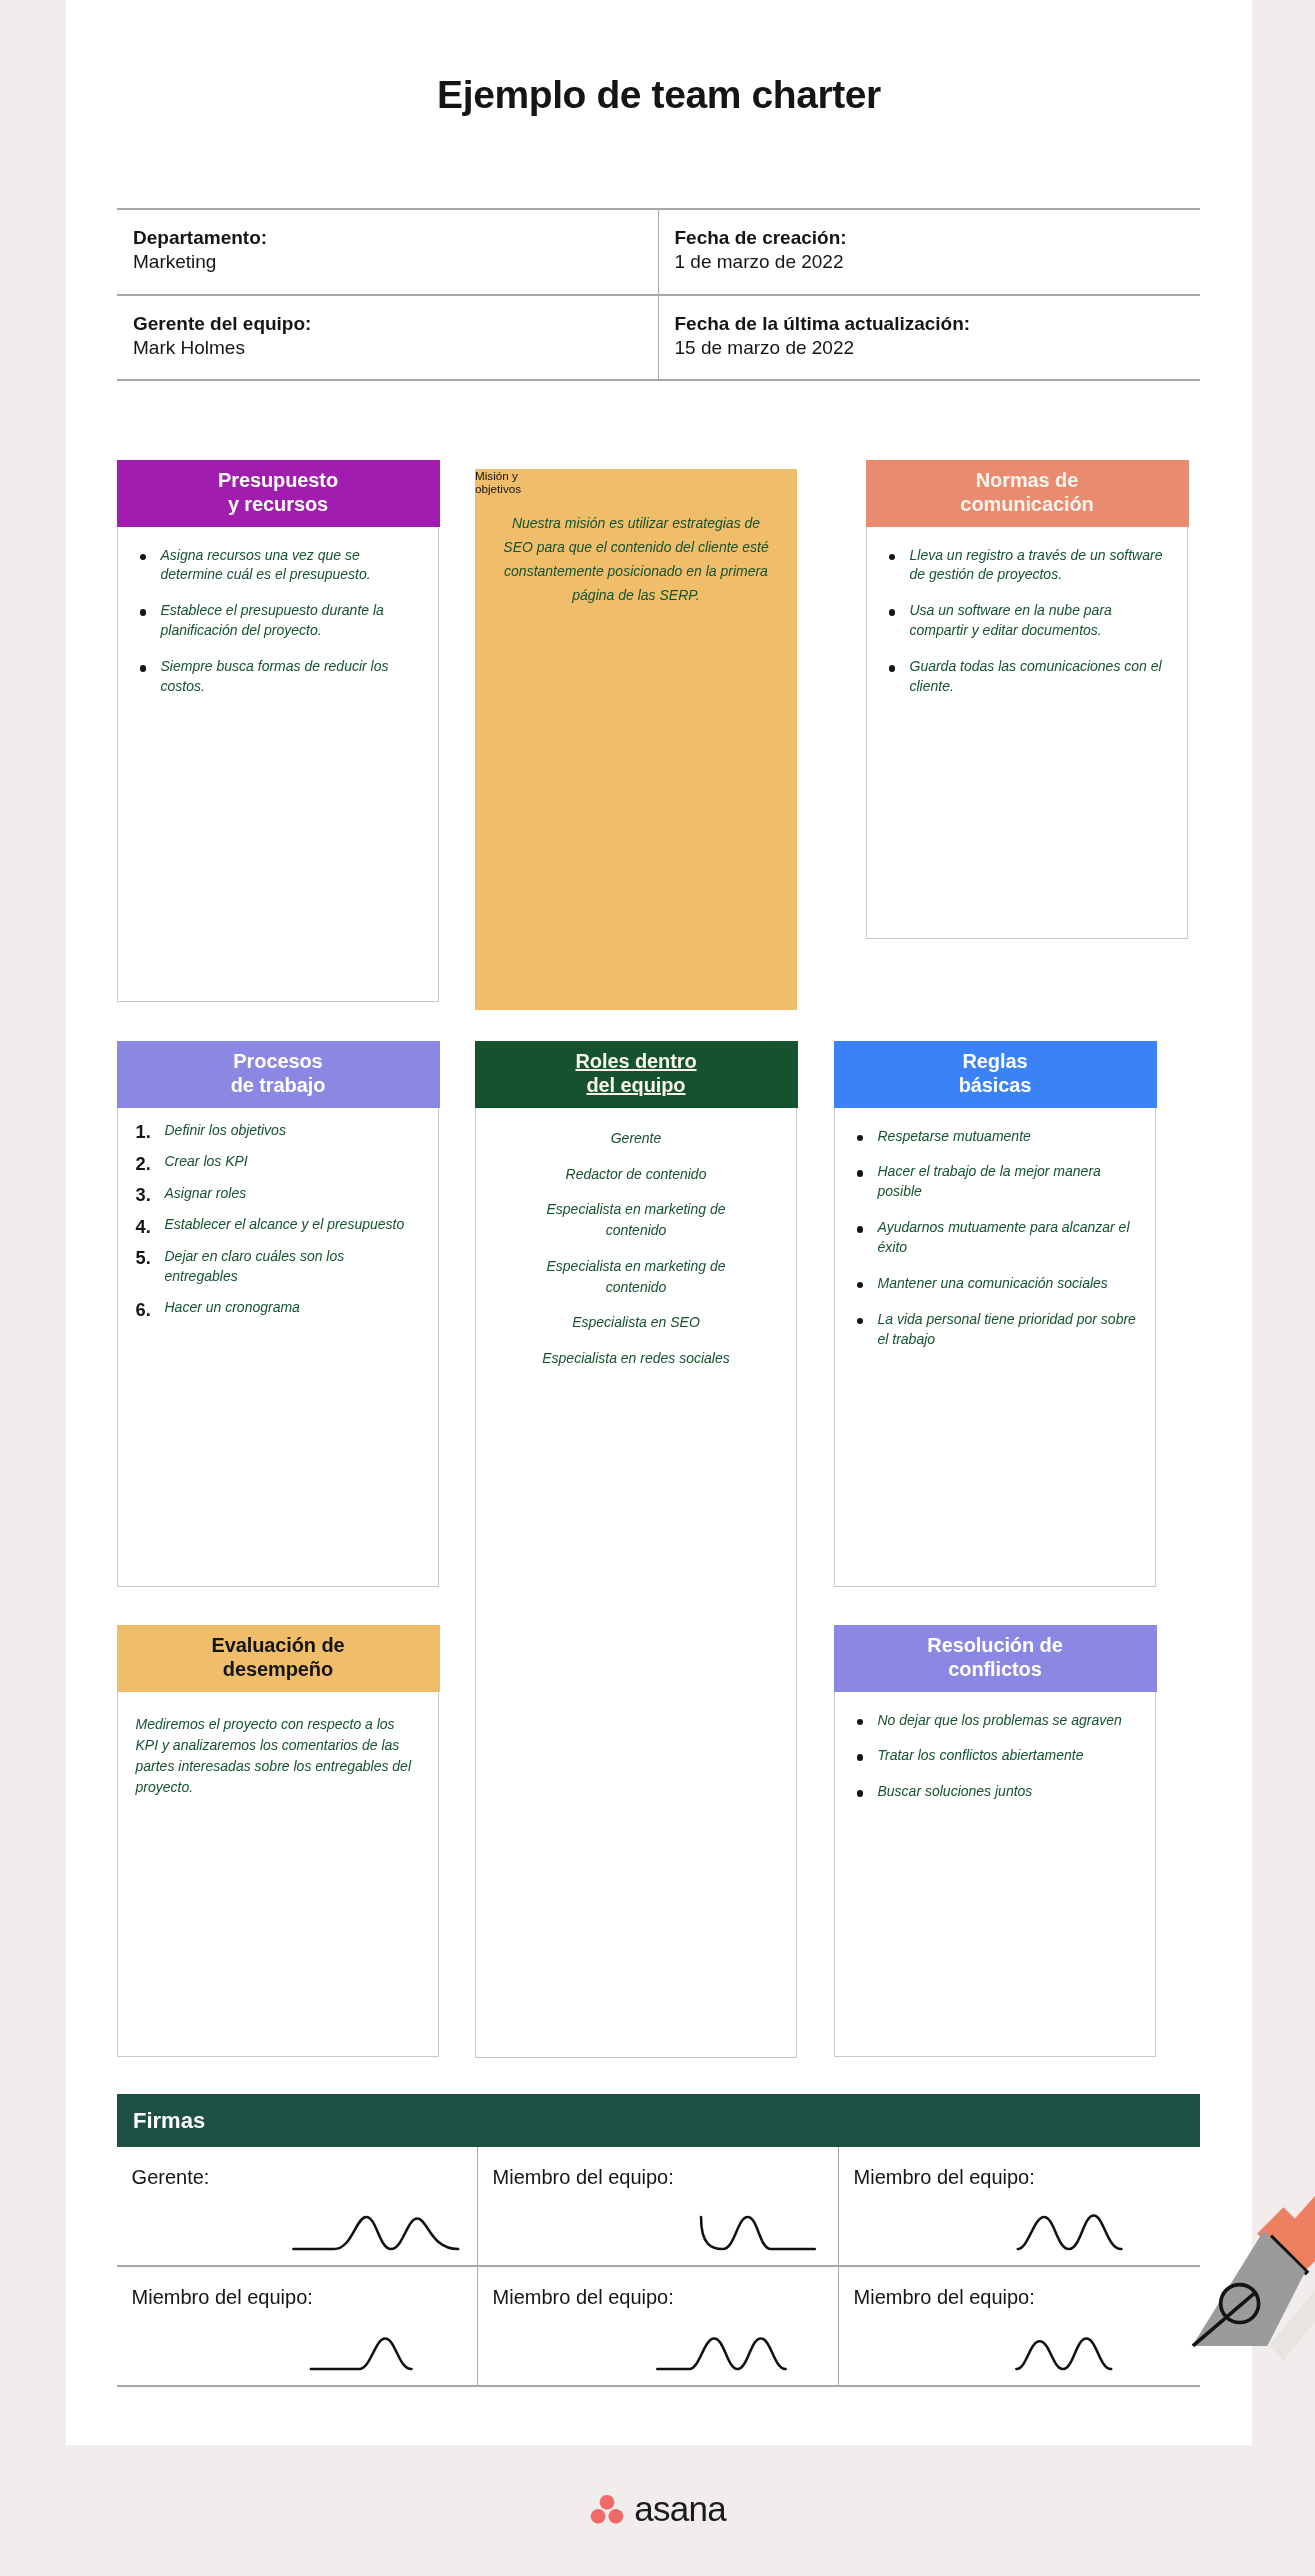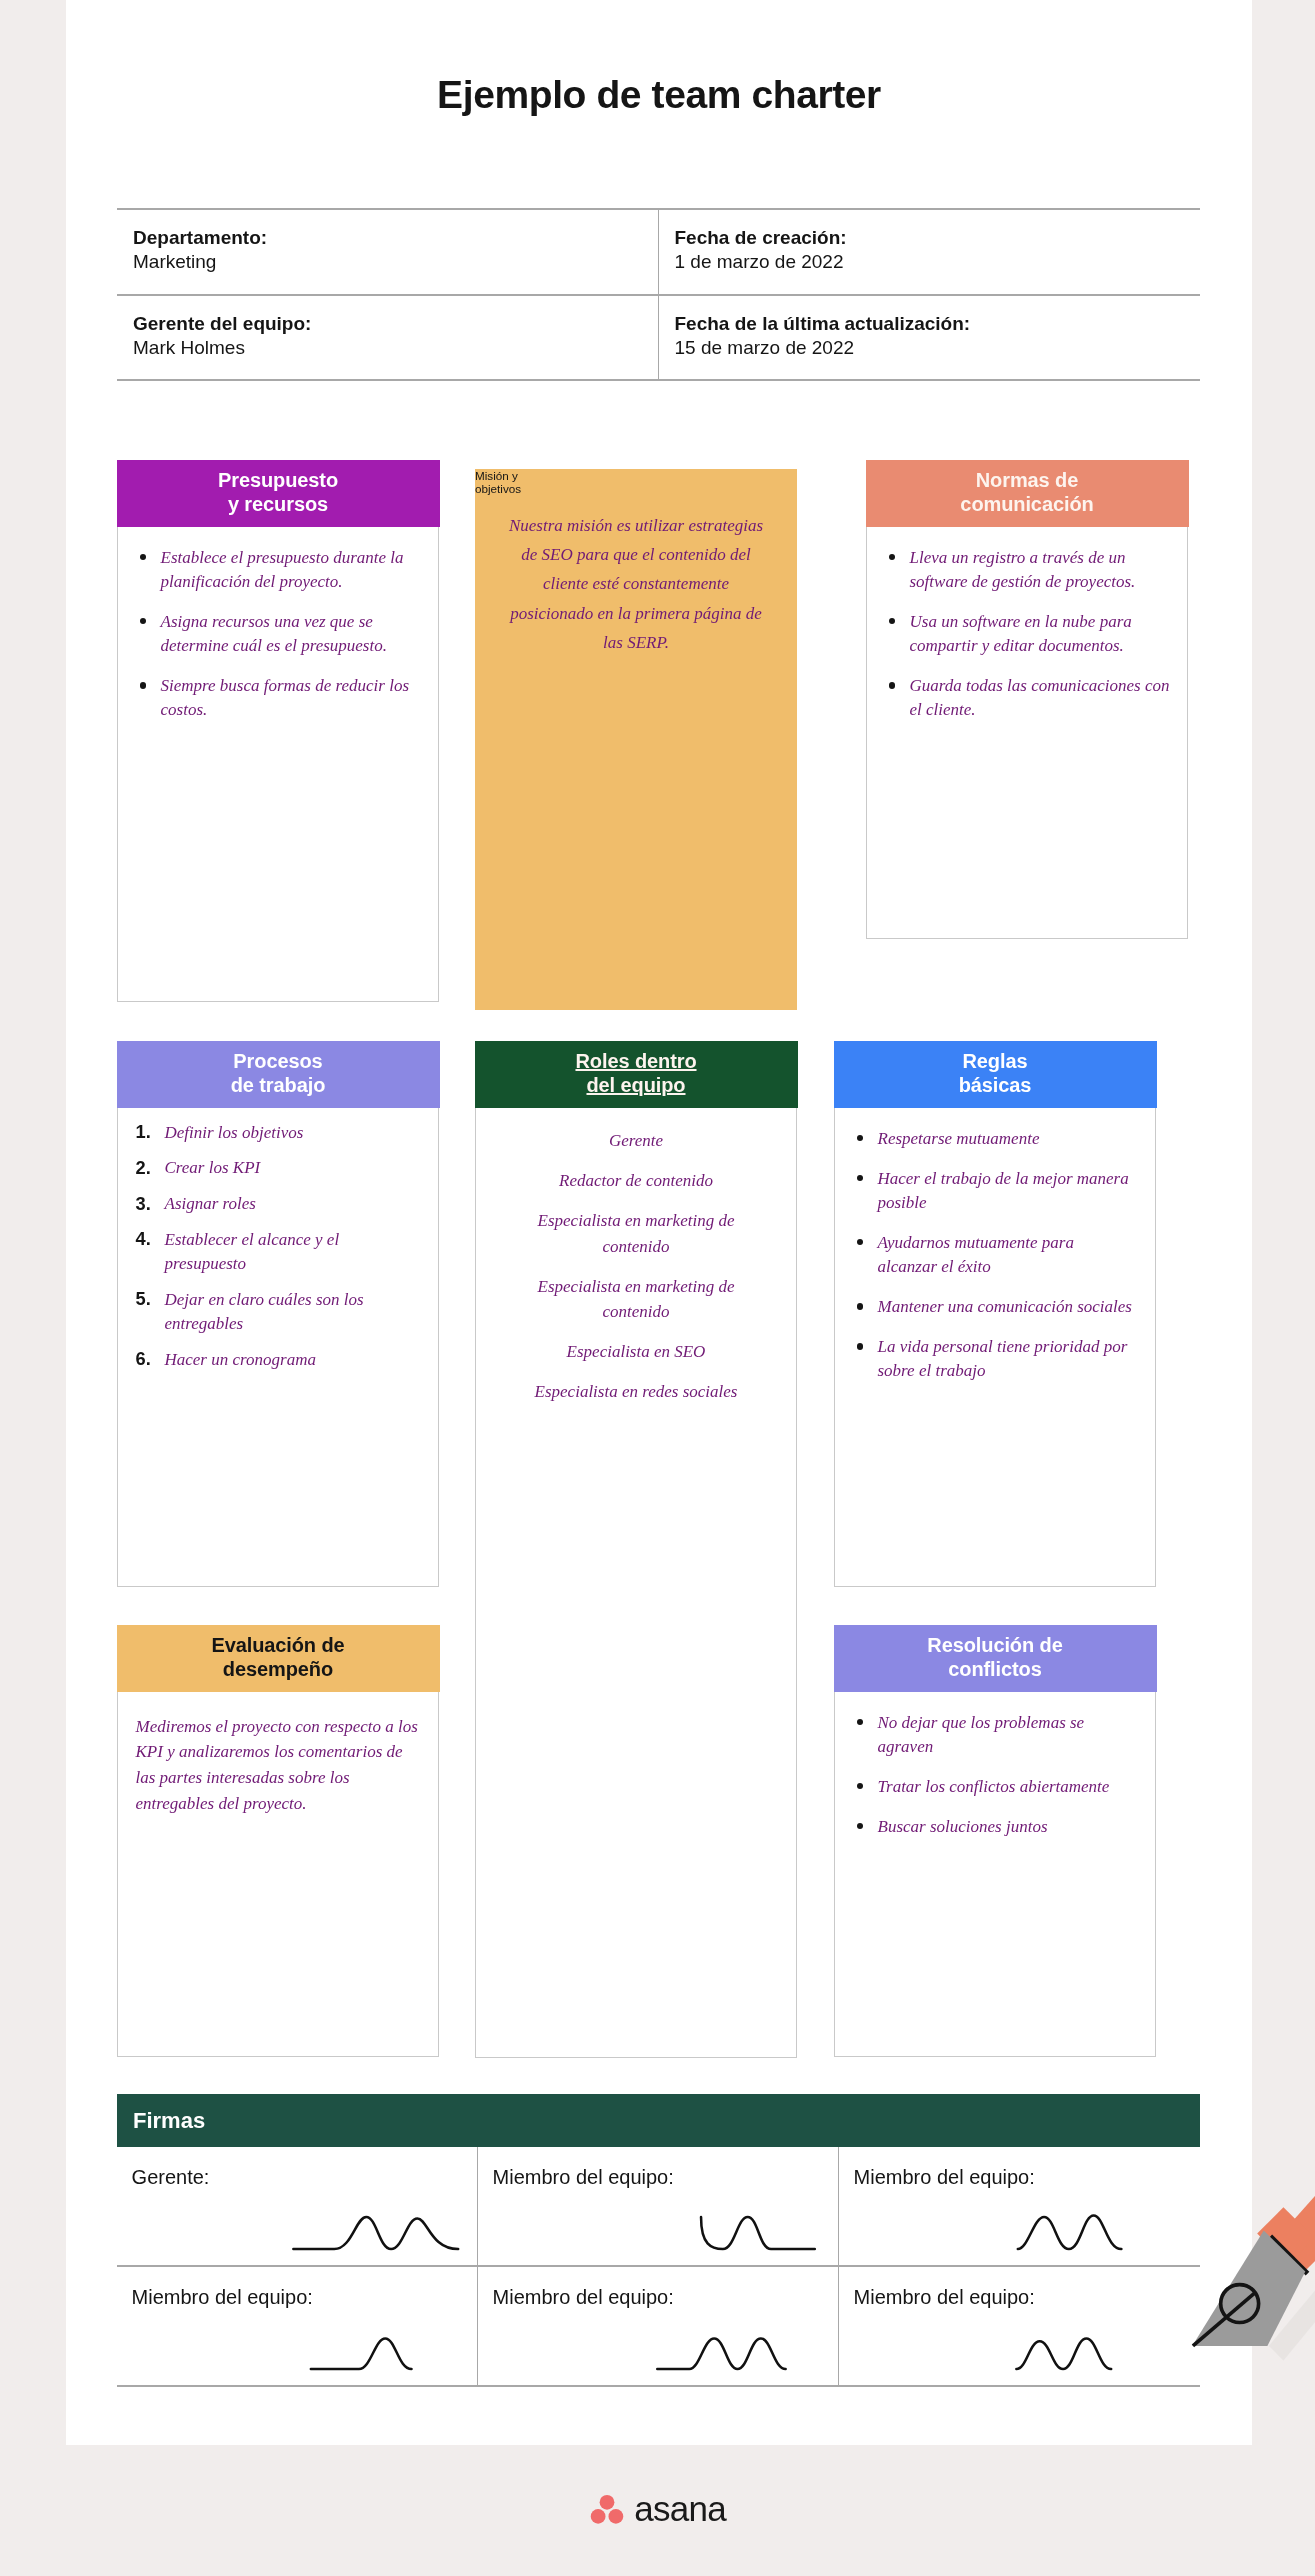--- a/index.html
+++ b/index.html
@@ -71,25 +71,25 @@
   .solidcard {
     position: absolute;
     margin-top: 8px;
   }
   .solidcard .sbody {
     padding: 7.3px 25px 19px 25px;
     text-align: center;
   }
 
   .hand {
-    font-family: Liberation Serif, serif;
+    font-family: Liberation Sans, sans-serif;
     font-style: italic;
-    font-size: 17px;
+    font-size: 14px;
     line-height: 1.42;
-    color: #701a75;
+    color: #14532d;
   }
   ul.bullets { list-style: none; }
   ul.bullets li {
     position: relative;
     padding-left: 25px;
     margin-bottom: 16px;
   }
   ul.bullets li::before {
     content: "";
     position: absolute;
@@ -186,22 +186,22 @@
 
   <div class="card" style="left:51px; top:461px; width:322px; height:541px;">
     <div class="chead" style="background:#a21caf; color:#ffffff;">
       <span>
         <span>Presupuesto</span><br>
         <span>y recursos</span>
       </span>
     </div>
     <div class="cbody">
       <ul class="bullets hand">
+        <li>Asigna recursos una vez que se determine cuál es el presupuesto.</li>
         <li>Establece el presupuesto durante la planificación del proyecto.</li>
-        <li>Asigna recursos una vez que se determine cuál es el presupuesto.</li>
         <li>Siempre busca formas de reducir los costos.</li>
       </ul>
     </div>
   </div>
 
   <div class="solidcard" style="left:409px; top:461px; width:322px; height:541px; background:#f0bd6b;">
     <div class="chead" style="background:#f0bd6b; color:#151515; margin:0;">
       <span>
         <span>Misión y</span><br>
         <span>objetivos</span>

